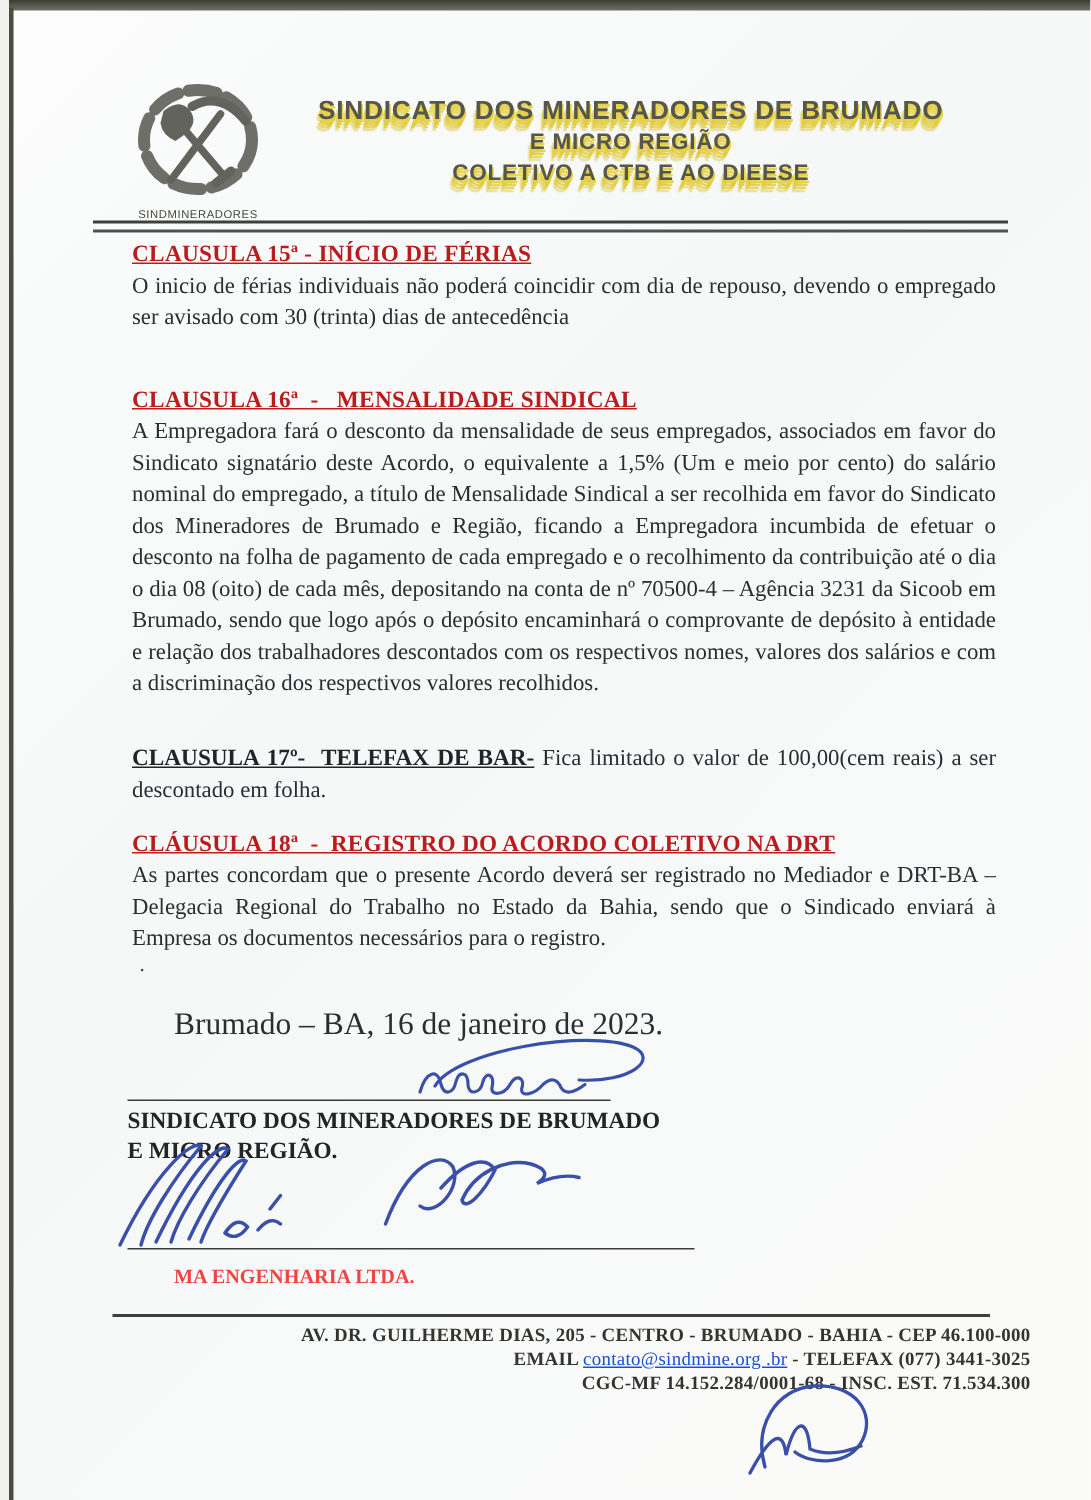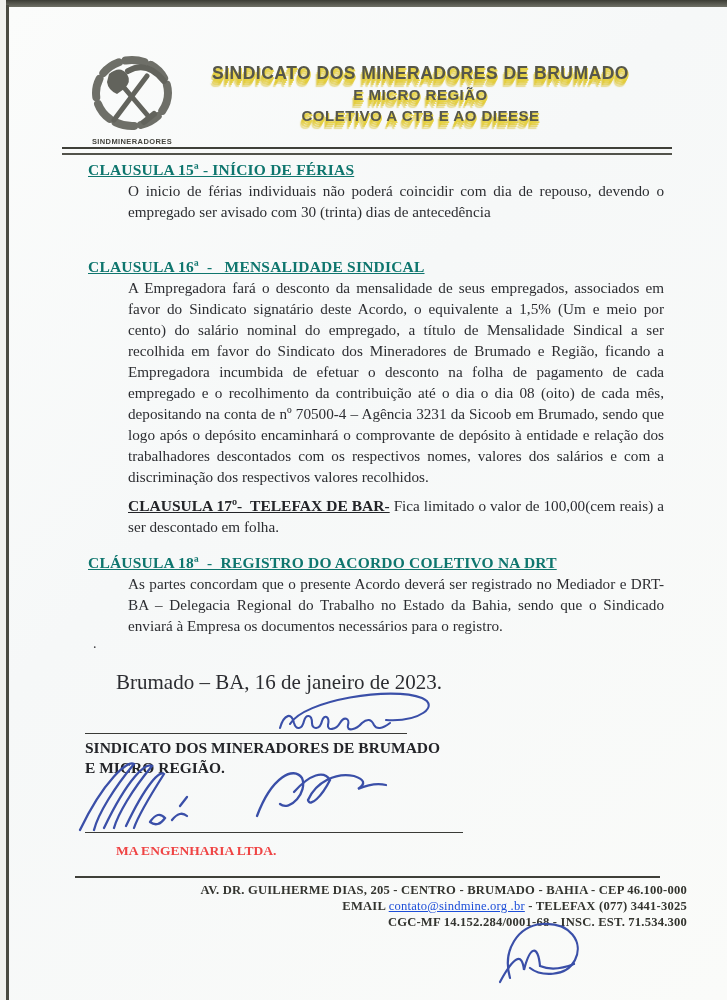--- a/index.html
+++ b/index.html
@@ -5,32 +5,32 @@
   html,body{margin:0;padding:0;}
   body{width:727px;height:1000px;position:relative;background:#ffffff;font-family:"Liberation Serif",serif;}
   .scan{position:absolute;inset:0;background:#fafbf9;overflow:hidden;}
   .scan-top{position:absolute;left:0;top:0;width:727px;height:7px;background:linear-gradient(#3c3d35,#6f7066);}
   .scan-left-white{position:absolute;left:0;top:0;width:6px;height:1000px;background:#f1f2ee;}
   .scan-left-line{position:absolute;left:6px;top:5px;width:3px;height:995px;background:#4a4b41;}
   .paper-tint{position:absolute;left:9px;top:7px;right:0;bottom:0;background:linear-gradient(135deg,#fbfcfb 0%,#f6f8f8 40%,#fafbf9 100%);}
 
   
   .logo-wrap{position:absolute;left:78px;top:54px;width:108px;text-align:center;}
-  .logo-label{font-family:"Liberation Sans",sans-serif;font-size:7.5px;font-weight:bold;letter-spacing:.4px;color:#45453f;margin-top:1px;}
+  .logo-label{font-family:"Liberation Sans",sans-serif;font-size:7.5px;font-weight:normal;letter-spacing:.4px;color:#45453f;margin-top:1px;}
   .title-block{position:absolute;left:168px;top:62px;width:505px;text-align:center;
     font-family:"Liberation Sans",sans-serif;font-weight:bold;color:#55564c;
     text-shadow:1px 2px 0 rgba(230,209,62,.95),0 4px 0 rgba(226,203,52,.8),-1px 6px 0 rgba(222,198,48,.65),-2px 8px 1px rgba(218,194,46,.5);}
   .title-l1{font-size:17.5px;letter-spacing:.5px;line-height:22px;}
   .title-l2,.title-l3{font-size:15px;letter-spacing:.5px;line-height:21px;}
   .hdr-divider{position:absolute;left:62px;top:147px;width:610px;height:4px;border-top:2px solid #3f4039;border-bottom:2px solid #52534b;}
 
   
   .sect{position:absolute;left:88px;width:576px;color:#2c2d31;}
-  .clause-h{font-size:15.5px;font-weight:bold;text-decoration:underline;white-space:pre-wrap;color:#0f766e;letter-spacing:.2px;}
-  .clause-b{font-size:15.2px;line-height:21px;text-align:justify;margin-top:1px;margin-left:40px;}
+  .clause-h{font-size:15.5px;font-weight:bold;text-decoration:underline;white-space:pre-wrap;color:#b91c1c;letter-spacing:.2px;}
+  .clause-b{font-size:15.2px;line-height:21px;text-align:justify;margin-top:1px;}
   .inline-h{font-size:15.5px;font-weight:bold;text-decoration:underline;white-space:pre-wrap;color:#232428;}
   .stray{position:absolute;left:93px;top:636px;font-size:14px;color:#3a3a3e;}
   .date-line{position:absolute;left:116px;top:670px;font-size:21px;color:#2c2d31;}
 
   
   .sig1-svg{position:absolute;left:270px;top:686px;}
   .sig1-rule{position:absolute;left:85px;top:733px;width:322px;border-top:1.6px solid #3a3b37;}
   .sig1-name{position:absolute;left:85px;top:738px;width:480px;font-size:15.5px;font-weight:bold;color:#232428;line-height:20px;}
   .sig2-svg{position:absolute;left:72px;top:758px;}
   .sig2-rule{position:absolute;left:85px;top:832px;width:378px;border-top:1.6px solid #3a3b37;}

